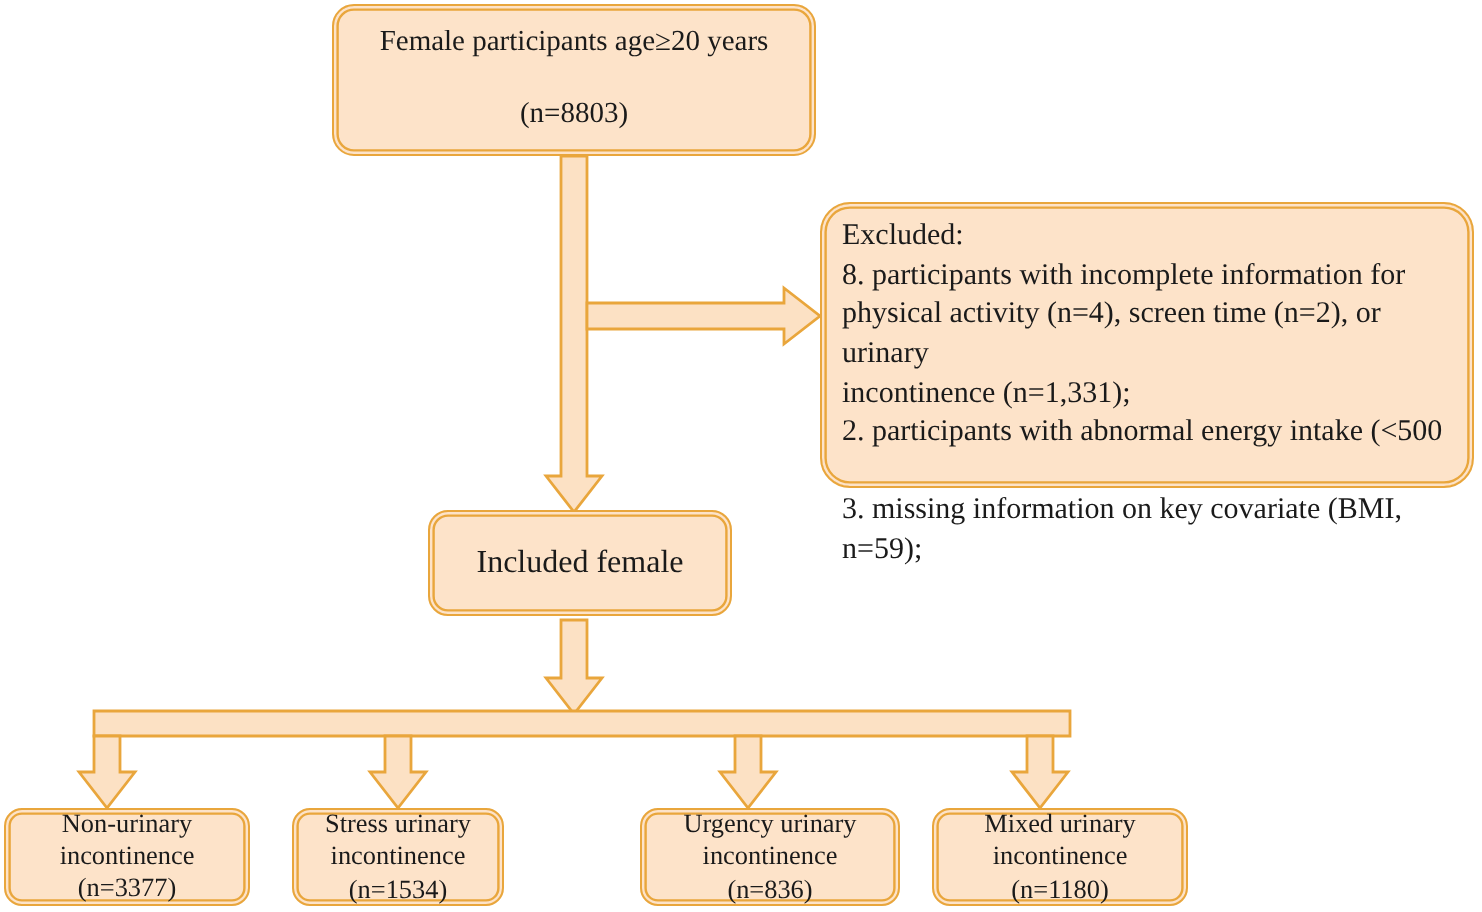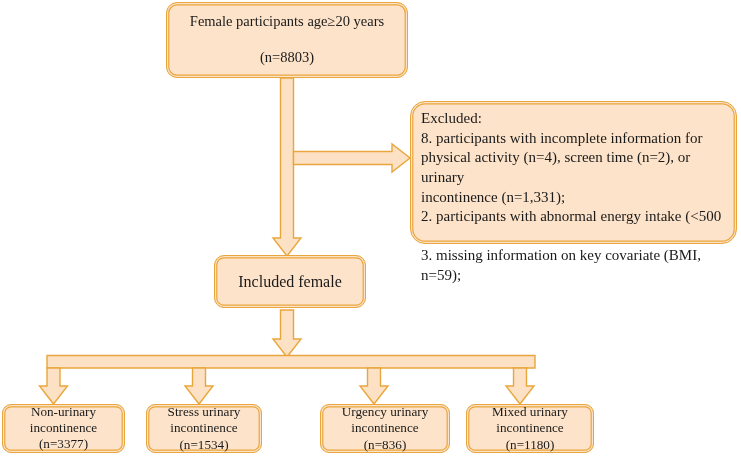--- a/index.html
+++ b/index.html
@@ -59,21 +59,21 @@
     font-size:16px;
   }
 
   
   .outcome{
     top:404px;height:49px;
     border-radius:9px;
     font-size:13.2px;
   }
   #box-o0{left:2px;width:123px;align-items:flex-end;}
-  #box-o1{left:146px;width:116px;}
+  #box-o1{left:146px;width:106px;}
   #box-o2{left:320px;width:130px;}
   #box-o3{left:466px;width:128px;}
 
   svg#arrows{position:absolute;left:0;top:0;width:741px;height:456px;z-index:1;}
   svg#arrows path{fill:#FCE1C4;stroke:#E9A63C;stroke-width:1.4;stroke-linejoin:miter;}
 </style>
 </head>
 <body>
 
 <div id="flow">

